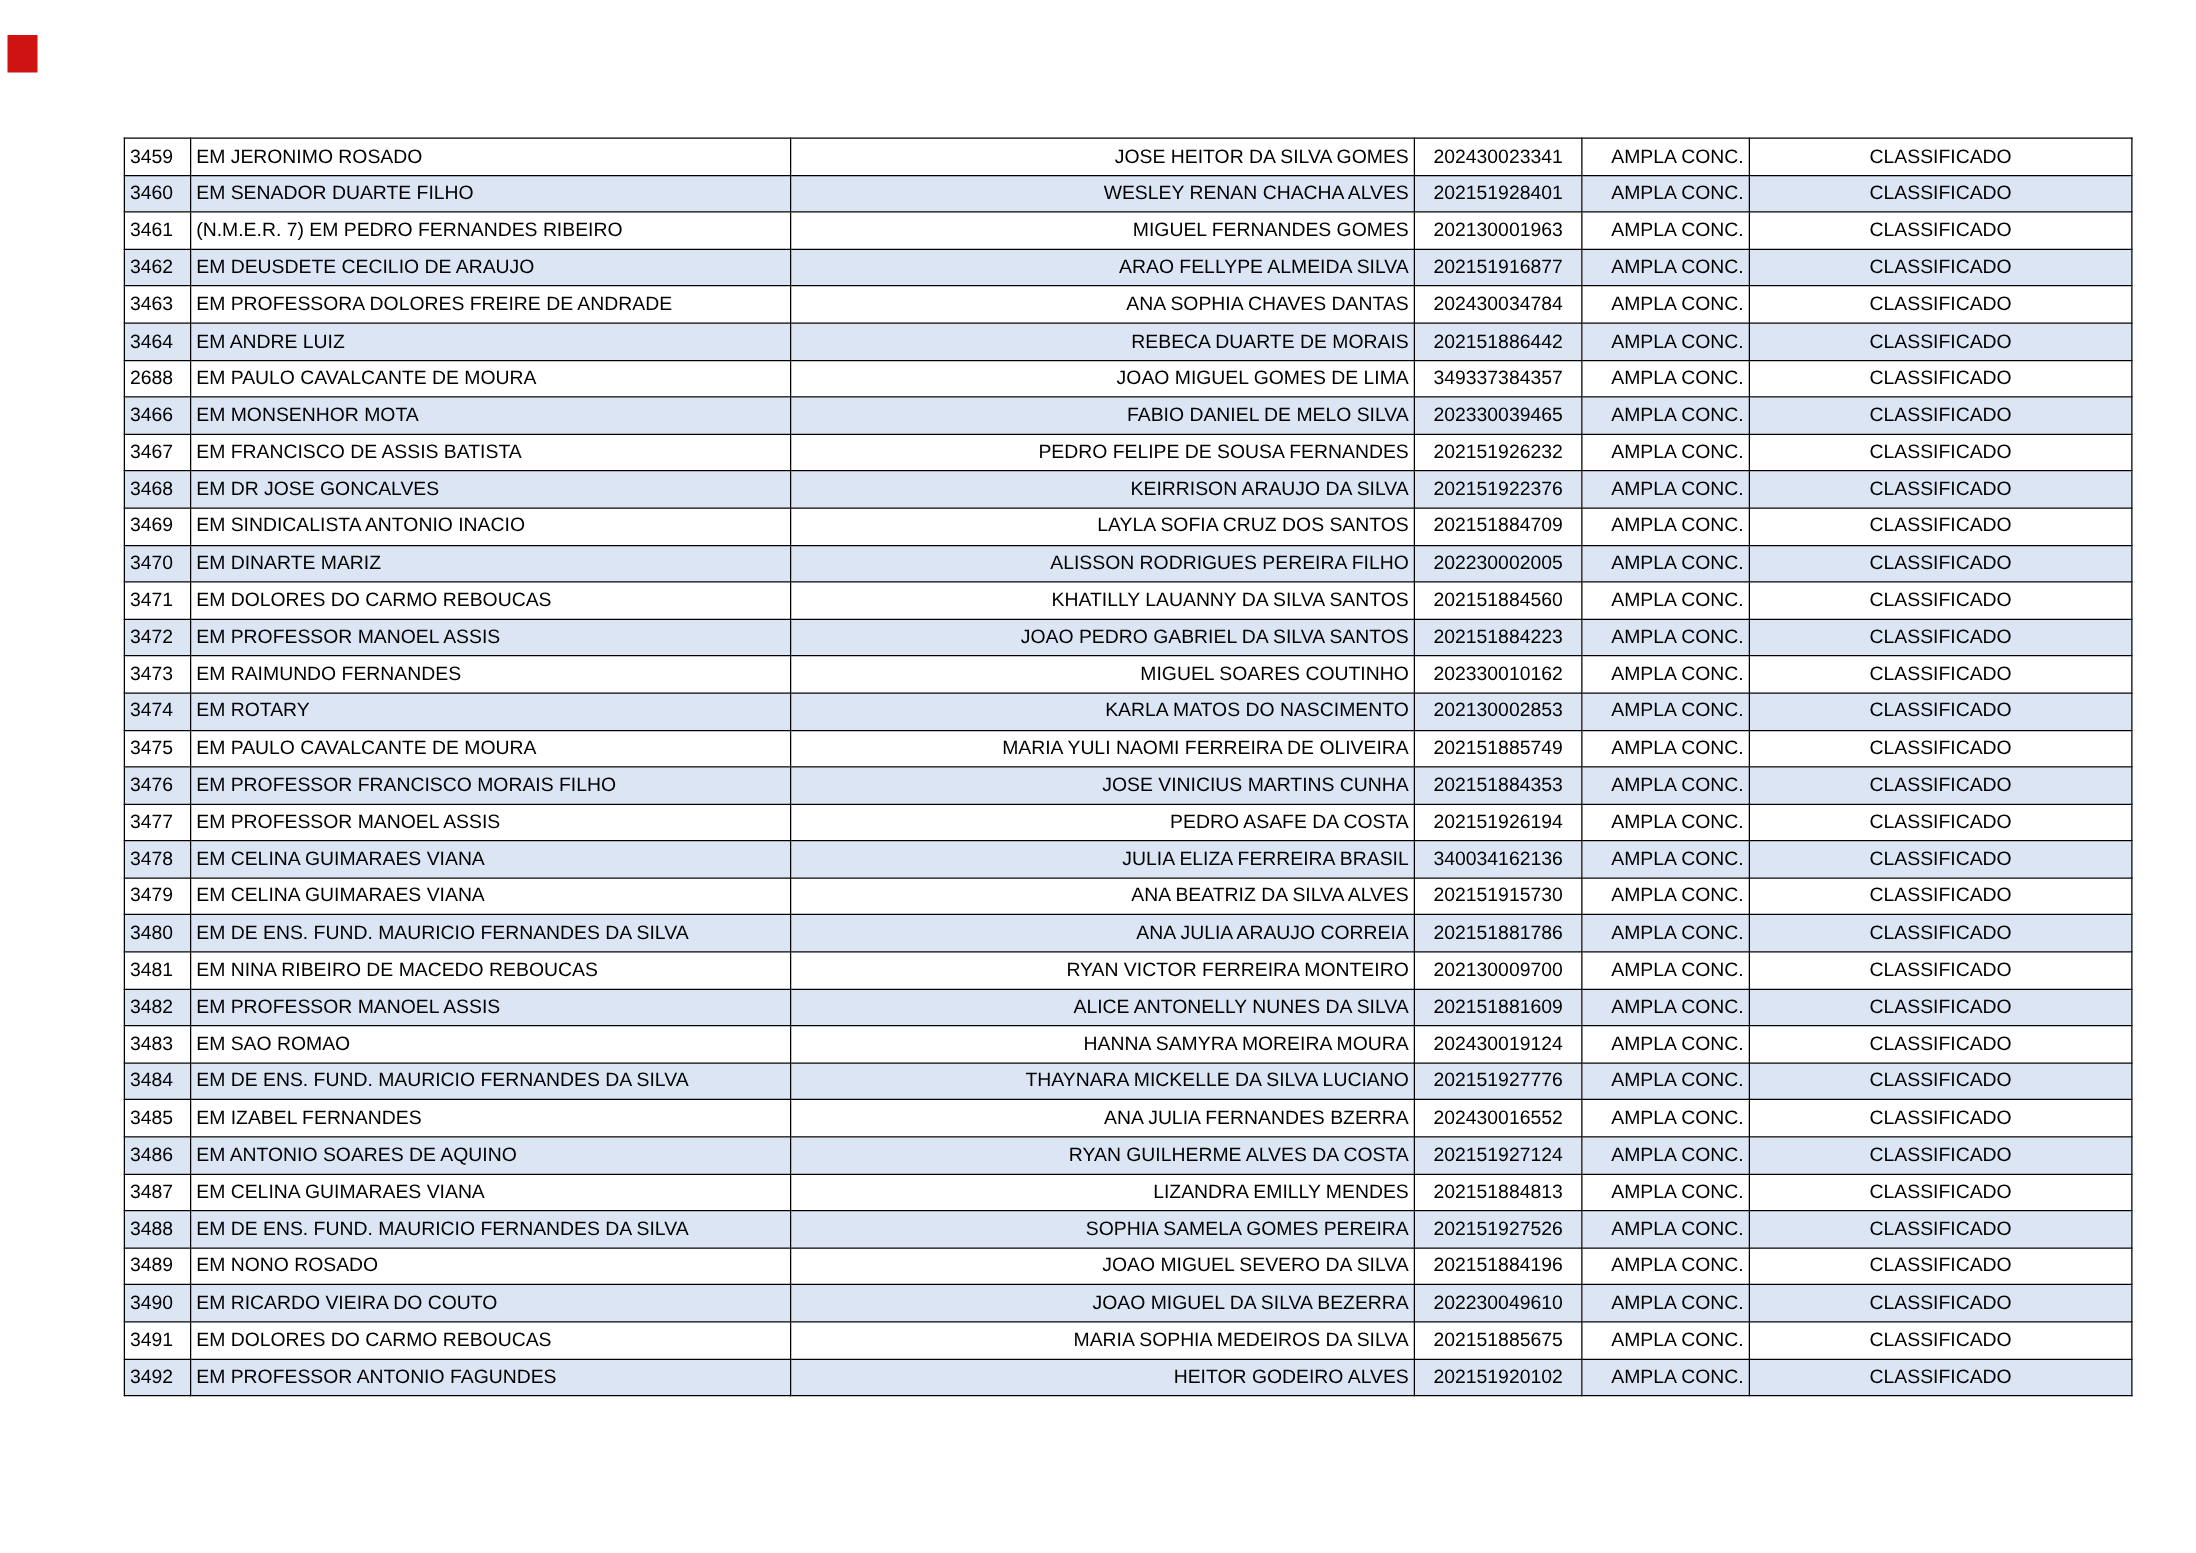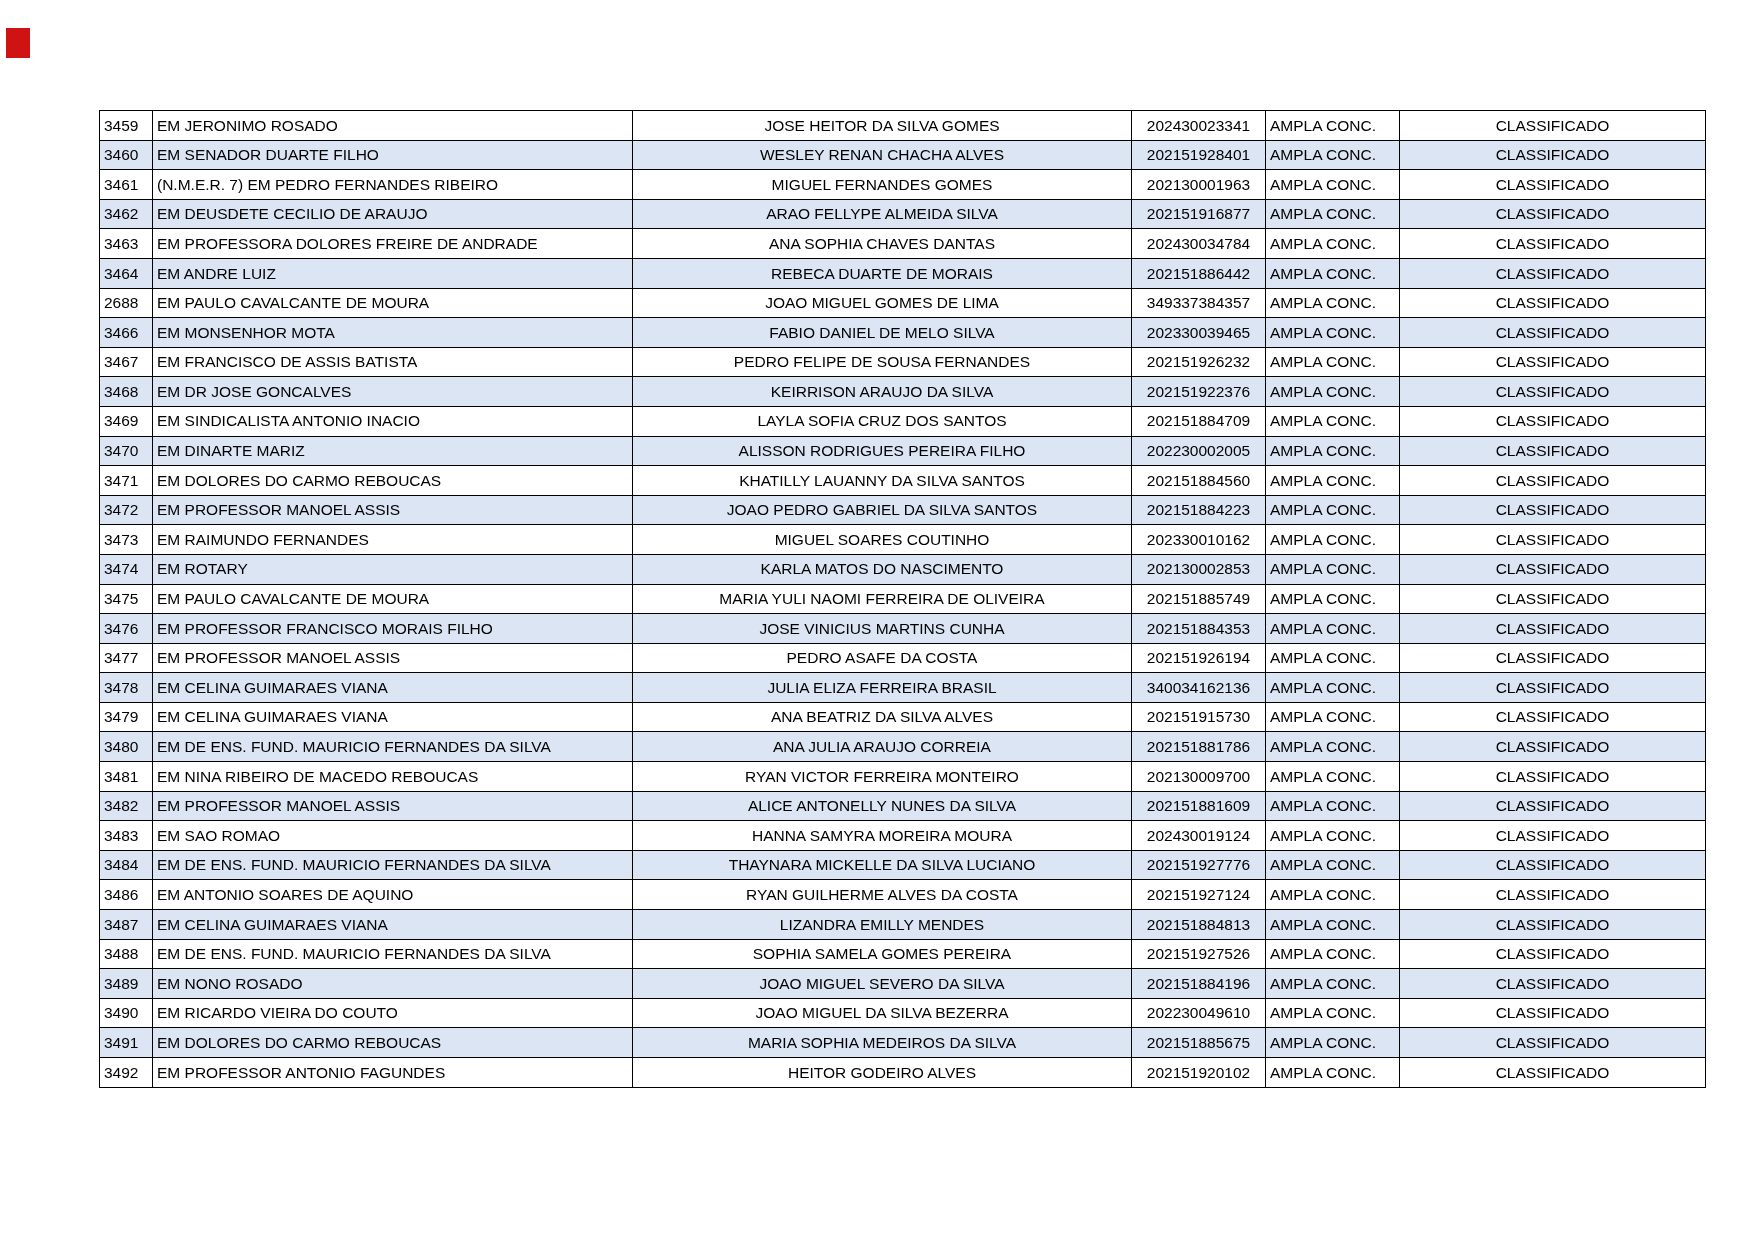--- a/index.html
+++ b/index.html
@@ -38,23 +38,23 @@
     padding: 0 4px;
     white-space: nowrap;
     overflow: hidden;
     background: #ffffff;
   }
   table.results tr:nth-child(even) td {
     background: var(--stripe, #dbe5f4);
   }
   td.col-num        { width: 44px;  text-align: left; padding: 0; }
   td.col-school     { width: 471px; text-align: left; }
-  td.col-student    { width: 490px; text-align: center; }
+  td.col-student    { width: 490px; text-align: right; }
   td.col-enrollment { width: 125px; text-align: center; }
-  td.col-category   { width: 125px; text-align: left; }
+  td.col-category   { width: 125px; text-align: right; }
   td.col-status     { width: 297px; text-align: center; }
 </style>
 </head>
 <body style="background: rgb(255, 255, 255);">
 
 <div class="red-mark"></div>
 
 <table class="results">
   <tbody id="results-body">
       <tr>
@@ -259,20 +259,28 @@
       </tr>
       <tr>
         <td class="col-num">3484</td>
         <td class="col-school">EM DE ENS. FUND. MAURICIO FERNANDES DA SILVA</td>
         <td class="col-student">THAYNARA MICKELLE DA SILVA LUCIANO</td>
         <td class="col-enrollment">202151927776</td>
         <td class="col-category">AMPLA CONC.</td>
         <td class="col-status">CLASSIFICADO</td>
       </tr>
       <tr>
+        <td class="col-num">3485</td>
+        <td class="col-school">EM IZABEL FERNANDES</td>
+        <td class="col-student">ANA JULIA FERNANDES BZERRA</td>
+        <td class="col-enrollment">202430016552</td>
+        <td class="col-category">AMPLA CONC.</td>
+        <td class="col-status">CLASSIFICADO</td>
+      </tr>
+      <tr>
         <td class="col-num">3486</td>
         <td class="col-school">EM ANTONIO SOARES DE AQUINO</td>
         <td class="col-student">RYAN GUILHERME ALVES DA COSTA</td>
         <td class="col-enrollment">202151927124</td>
         <td class="col-category">AMPLA CONC.</td>
         <td class="col-status">CLASSIFICADO</td>
       </tr>
       <tr>
         <td class="col-num">3487</td>
         <td class="col-school">EM CELINA GUIMARAES VIANA</td>

